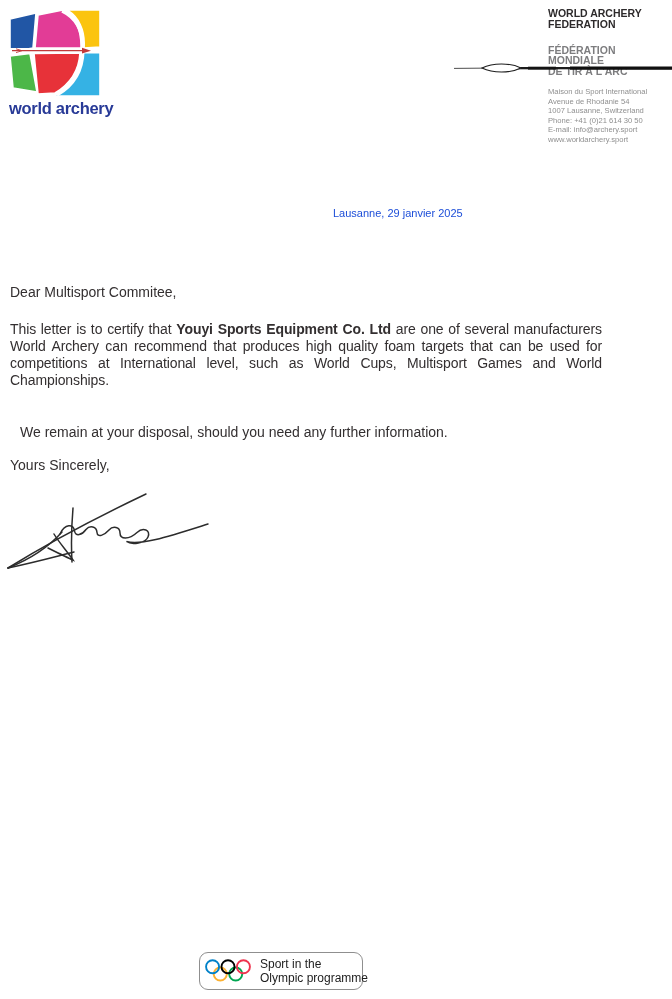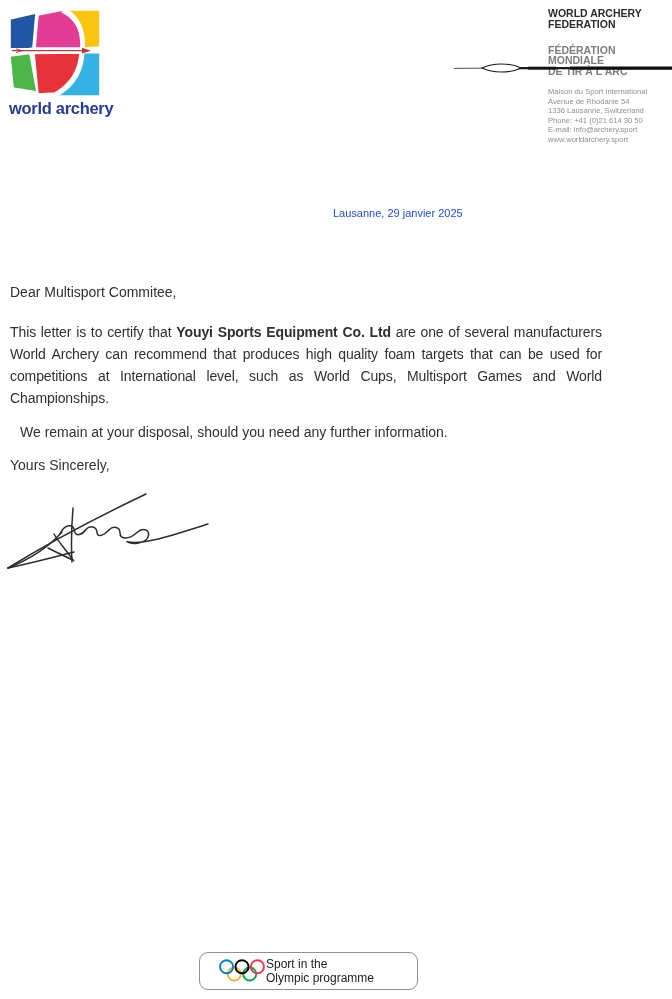--- a/index.html
+++ b/index.html
@@ -16,33 +16,33 @@
   
   .org-block{position:absolute;left:548px;top:8px;line-height:10.8px;}
   .org-en{font-size:10.5px;font-weight:bold;color:#2d2a2b;letter-spacing:0;}
   .org-fr{font-size:10.5px;font-weight:bold;color:#7d7d7f;margin-top:15px;}
   .arrow-svg{position:absolute;left:452px;top:60px;width:220px;height:16px;}
   .address{position:absolute;left:548px;top:78px;font-size:7.6px;line-height:9.6px;color:#8f8f8f;margin-top:9px;}
   
   .dateline{position:absolute;left:333px;top:207px;font-size:11px;color:#1d4ed8;white-space:nowrap;text-align:right;}
   .salutation{position:absolute;left:10px;top:284px;font-size:14px;}
   .paragraph{
-    position:absolute;left:10px;top:321px;width:592px;font-size:14px;line-height:22px;
+    position:absolute;left:10px;top:321px;width:592px;font-size:14px;line-height:17px;
     text-align:justify;letter-spacing:-0.1px;word-spacing:-0.4px;
   }
   .paragraph b{letter-spacing:-0.1px;}
   .closing{position:absolute;left:20px;top:424px;font-size:14px;white-space:nowrap;}
   .valediction{position:absolute;left:10px;top:457px;font-size:14px;white-space:nowrap;}
   .signature-svg{position:absolute;left:2px;top:484px;width:212px;height:88px;}
   .signer{position:absolute;left:10px;top:589px;font-size:14px;line-height:19.5px;}
   
   .olympic-badge{
-    position:absolute;left:199px;top:952px;width:219px;height:38px;box-sizing:border-box;
+    position:absolute;left:199px;top:952px;width:164px;height:38px;box-sizing:border-box;
     border:1px solid #8f8f8f;border-radius:9px;display:flex;align-items:center;
-    padding:0 18px;background:#fff;
+    padding:0 4px;gap:8px;background:#fff;
   }
   .rings-svg{width:48px;height:26px;flex:0 0 auto;}
   .badge-text{font-size:12px;line-height:14.5px;color:#1d1d1d;white-space:nowrap;}
 </style>
 </head>
 <body>
 
 <div class="page">
 
   <svg class="logo-svg" viewBox="0 0 90 86" aria-hidden="true">
@@ -76,21 +76,21 @@
     <path d="M2 8.4 L36 8.1" stroke="#3a3a3a" stroke-width="0.9" fill="none"></path>
     <rect x="66" y="7" width="154" height="2.3" fill="#1c1c1c"></rect>
     <rect x="76" y="6.7" width="28" height="2.9" fill="#141414"></rect>
     <rect x="118" y="6.5" width="102" height="3.2" fill="#101010"></rect>
     <path d="M30 8 C41 2.6 58 2.6 69 8 C58 13.4 41 13.4 30 8 Z" fill="#ffffff" stroke="#1e1e1e" stroke-width="1.1"></path>
   </svg>
 
   <div class="address">
     <div>Maison du Sport International</div>
     <div>Avenue de Rhodanie 54</div>
-    <div>1336 Lausanne, Switzerland</div>
+    <div>1007 Lausanne, Switzerland</div>
     <div>Phone: +41 (0)21 614 30 50</div>
     <div>E-mail: info@archery.sport</div>
     <div>www.worldarchery.sport</div>
   </div>
 
   <div class="dateline">Lausanne, 29 janvier 2025</div>
 
   <div class="salutation">Dear Multisport Commitee,</div>
 
   <div class="paragraph"><span>This letter is to certify that </span><b>Youyi Sports Equipment Co. Ltd</b><span> are one of several manufacturers World Archery can recommend that produces high quality foam targets that can be used for competitions at International level, such as World Cups, Multisport Games and World Championships.</span></div>

